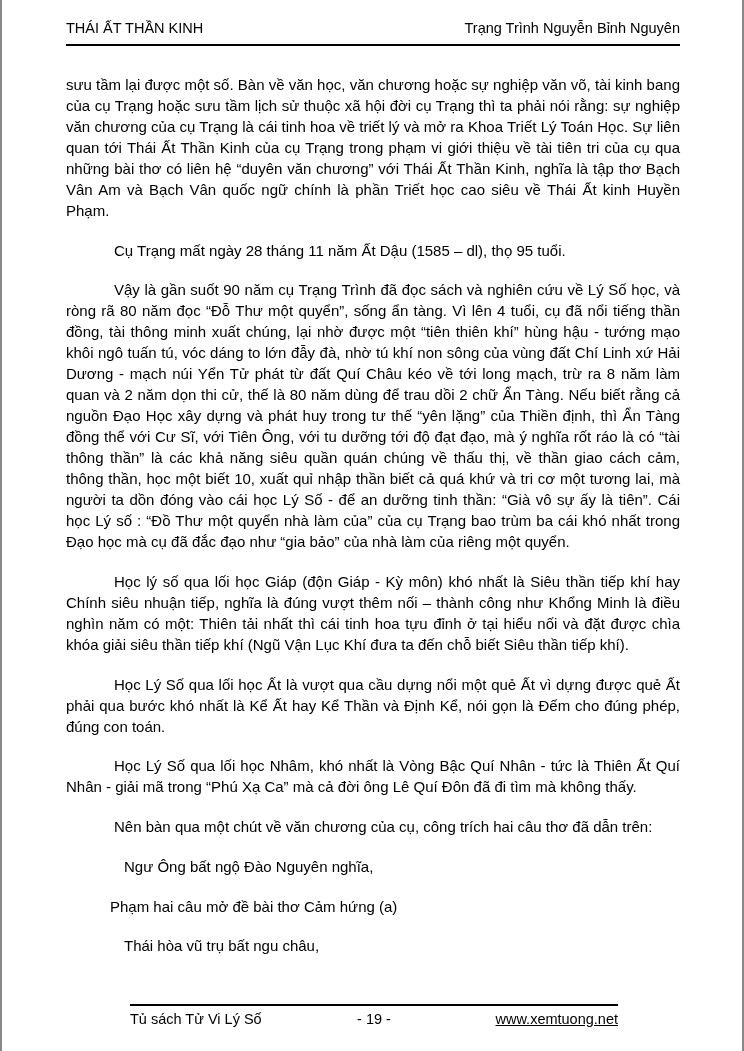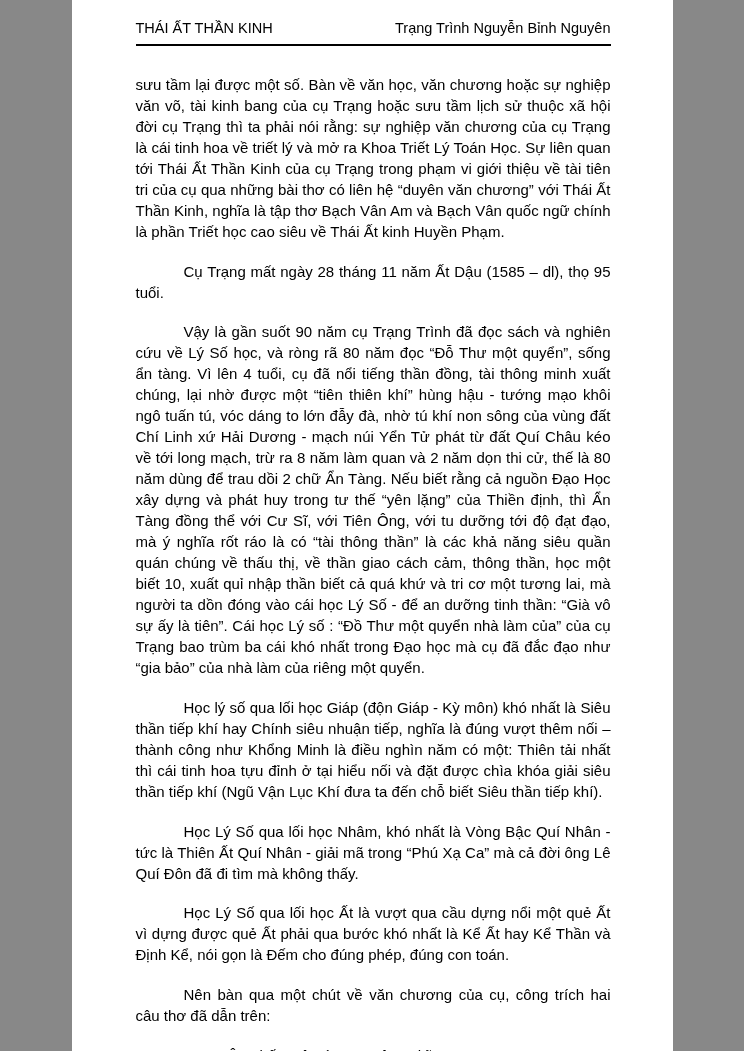--- a/index.html
+++ b/index.html
@@ -1,19 +1,19 @@
 <!DOCTYPE html>
 <html lang="vi"><head>
 <meta charset="utf-8">
 <style>
   * { margin: 0; padding: 0; box-sizing: border-box; }
   html, body { background: #888; }
   .page {
     position: relative;
-    width: 601px;
+    width: 740px;
     height: 1051px;
     margin: 0 auto;
     background: #fff;
     color: #000;
     font-family: "Liberation Sans", "DejaVu Sans", sans-serif;
     overflow: hidden;
   }
   .page-inner {
     position: absolute;
     left: 64px;
@@ -75,22 +75,28 @@
     <div class="header">
       <span>THÁI ẤT THẦN KINH</span>
       <span>Trạng Trình Nguyễn Bỉnh Nguyên</span>
     </div>
 
     <div class="body-text">
       <p class="para">sưu tầm lại được một số. Bàn về văn học, văn chương hoặc sự nghiệp văn võ, tài kinh bang của cụ Trạng hoặc sưu tầm lịch sử thuộc xã hội đời cụ Trạng thì ta phải nói rằng: sự nghiệp văn chương của cụ Trạng là cái tinh hoa về triết lý và mở ra Khoa Triết Lý Toán Học. Sự liên quan tới Thái Ất Thần Kinh của cụ Trạng trong phạm vi giới thiệu về tài tiên tri của cụ qua những bài thơ có liên hệ “duyên văn chương” với Thái Ất Thần Kinh, nghĩa là tập thơ Bạch Vân Am và Bạch Vân quốc ngữ chính là phần Triết học cao siêu về Thái Ất kinh Huyền Phạm.</p>
       <p class="para indent">Cụ Trạng mất ngày 28 tháng 11 năm Ất Dậu (1585 – dl), thọ 95 tuổi.</p>
       <p class="para indent">Vậy là gần suốt 90 năm cụ Trạng Trình đã đọc sách và nghiên cứu về Lý Số học, và ròng rã 80 năm đọc “Đỗ Thư một quyển”, sống ẩn tàng. Vì lên 4 tuổi, cụ đã nổi tiếng thần đồng, tài thông minh xuất chúng, lại nhờ được một “tiên thiên khí” hùng hậu - tướng mạo khôi ngô tuấn tú, vóc dáng to lớn đẫy đà, nhờ tú khí non sông của vùng đất Chí Linh xứ Hải Dương - mạch núi Yển Tử phát từ đất Quí Châu kéo về tới long mạch, trừ ra 8 năm làm quan và 2 năm dọn thi cử, thế là 80 năm dùng để trau dồi 2 chữ Ẩn Tàng. Nếu biết rằng cả nguồn Đạo Học xây dựng và phát huy trong tư thế “yên lặng” của Thiền định, thì Ẩn Tàng đồng thể với Cư Sĩ, với Tiên Ông, với tu dưỡng tới độ đạt đạo, mà ý nghĩa rốt ráo là có “tài thông thần” là các khả năng siêu quần quán chúng về thấu thị, về thần giao cách cảm, thông thần, học một biết 10, xuất quỉ nhập thần biết cả quá khứ và tri cơ một tương lai, mà người ta dồn đóng vào cái học Lý Số - để an dưỡng tinh thần: “Già vô sự ấy là tiên”. Cái học Lý số : “Đồ Thư một quyển nhà làm của” của cụ Trạng bao trùm ba cái khó nhất trong Đạo học mà cụ đã đắc đạo như “gia bảo” của nhà làm của riêng một quyển.</p>
       <p class="para indent">Học lý số qua lối học Giáp (độn Giáp - Kỳ môn) khó nhất là Siêu thần tiếp khí hay Chính siêu nhuận tiếp, nghĩa là đúng vượt thêm nối – thành công như Khổng Minh là điều nghìn năm có một: Thiên tải nhất thì cái tinh hoa tựu đỉnh ở tại hiểu nối và đặt được chìa khóa giải siêu thần tiếp khí (Ngũ Vận Lục Khí đưa ta đến chỗ biết Siêu thần tiếp khí).</p>
+      <p class="para indent">Học Lý Số qua lối học Ất là vượt qua cầu dựng nổi một quẻ Ất vì dựng được quẻ Ất phải qua bước khó nhất là Kể Ất hay Kể Thần và Định Kể, nói gọn là Đếm cho đúng phép, đúng con toán.</p>
       <p class="para indent">Học Lý Số qua lối học Nhâm, khó nhất là Vòng Bậc Quí Nhân - tức là Thiên Ất Quí Nhân - giải mã trong “Phú Xạ Ca” mà cả đời ông Lê Quí Đôn đã đi tìm mà không thấy.</p>
-      <p class="para indent">Học Lý Số qua lối học Ất là vượt qua cầu dựng nổi một quẻ Ất vì dựng được quẻ Ất phải qua bước khó nhất là Kể Ất hay Kể Thần và Định Kể, nói gọn là Đếm cho đúng phép, đúng con toán.</p>
       <p class="para indent">Nên bàn qua một chút về văn chương của cụ, công trích hai câu thơ đã dẫn trên:</p>
       <p class="verse">Ngư Ông bất ngộ Đào Nguyên nghĩa,</p>
       <p class="intro-line">Phạm hai câu mở đề bài thơ Cảm hứng (a)</p>
+      <p class="verse">Thái hòa vũ trụ bất ngu châu,</p>
     </div>
 
+    <div class="footer">
+      <span>Tủ sách Tử Vi Lý Số</span>
+      <span class="center">- 19 -</span>
+      <a href="#">www.xemtuong.net</a>
+    </div>
 
   </div>
 </div>
 
 </body></html>

